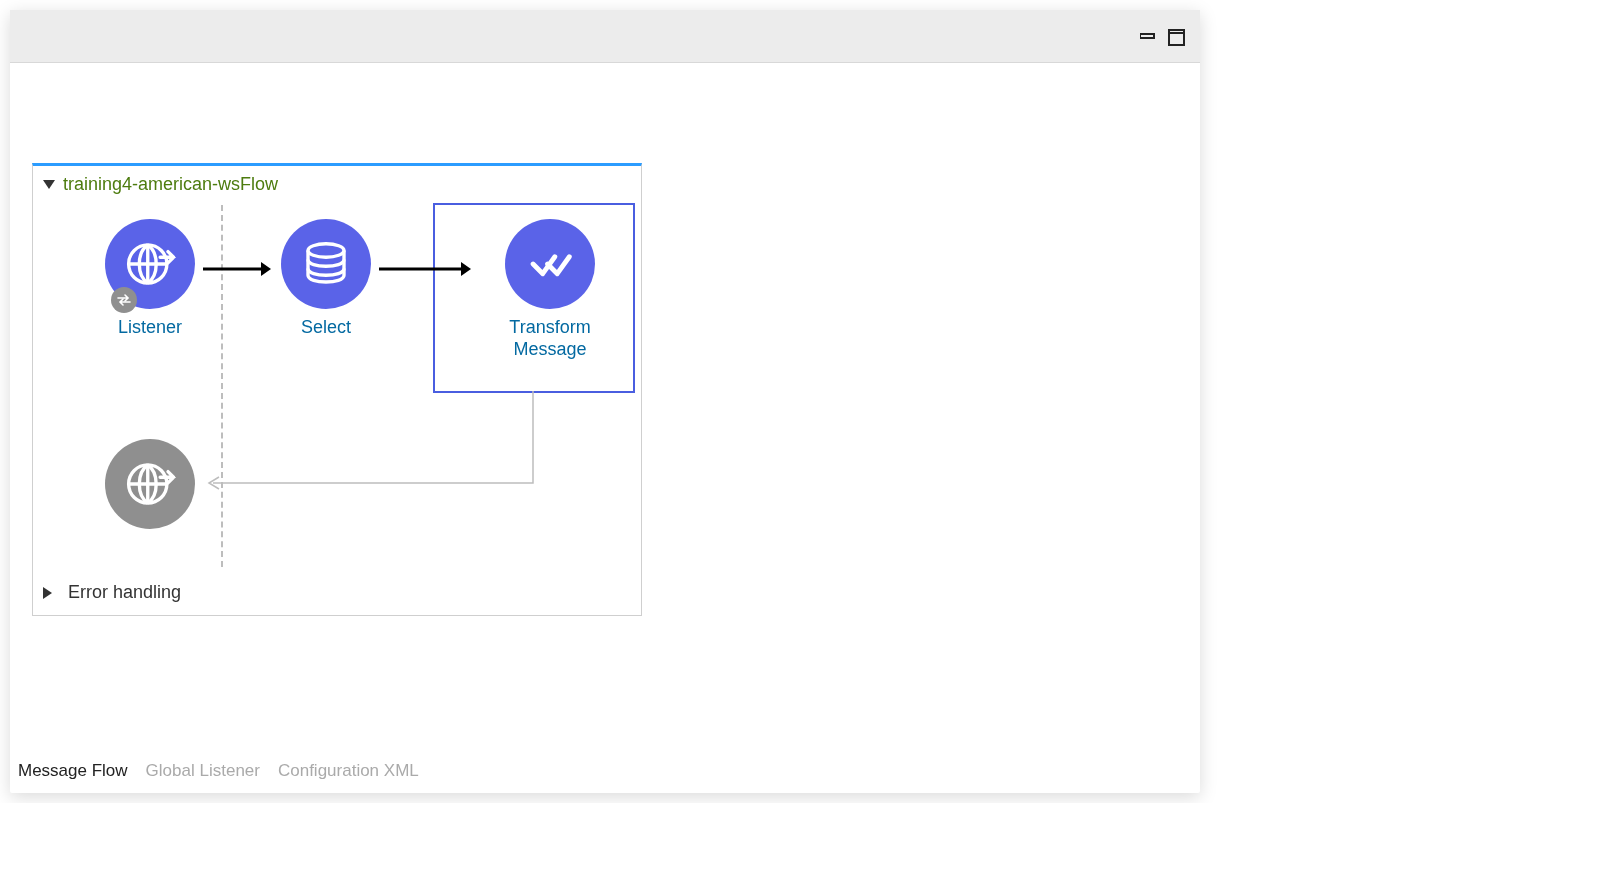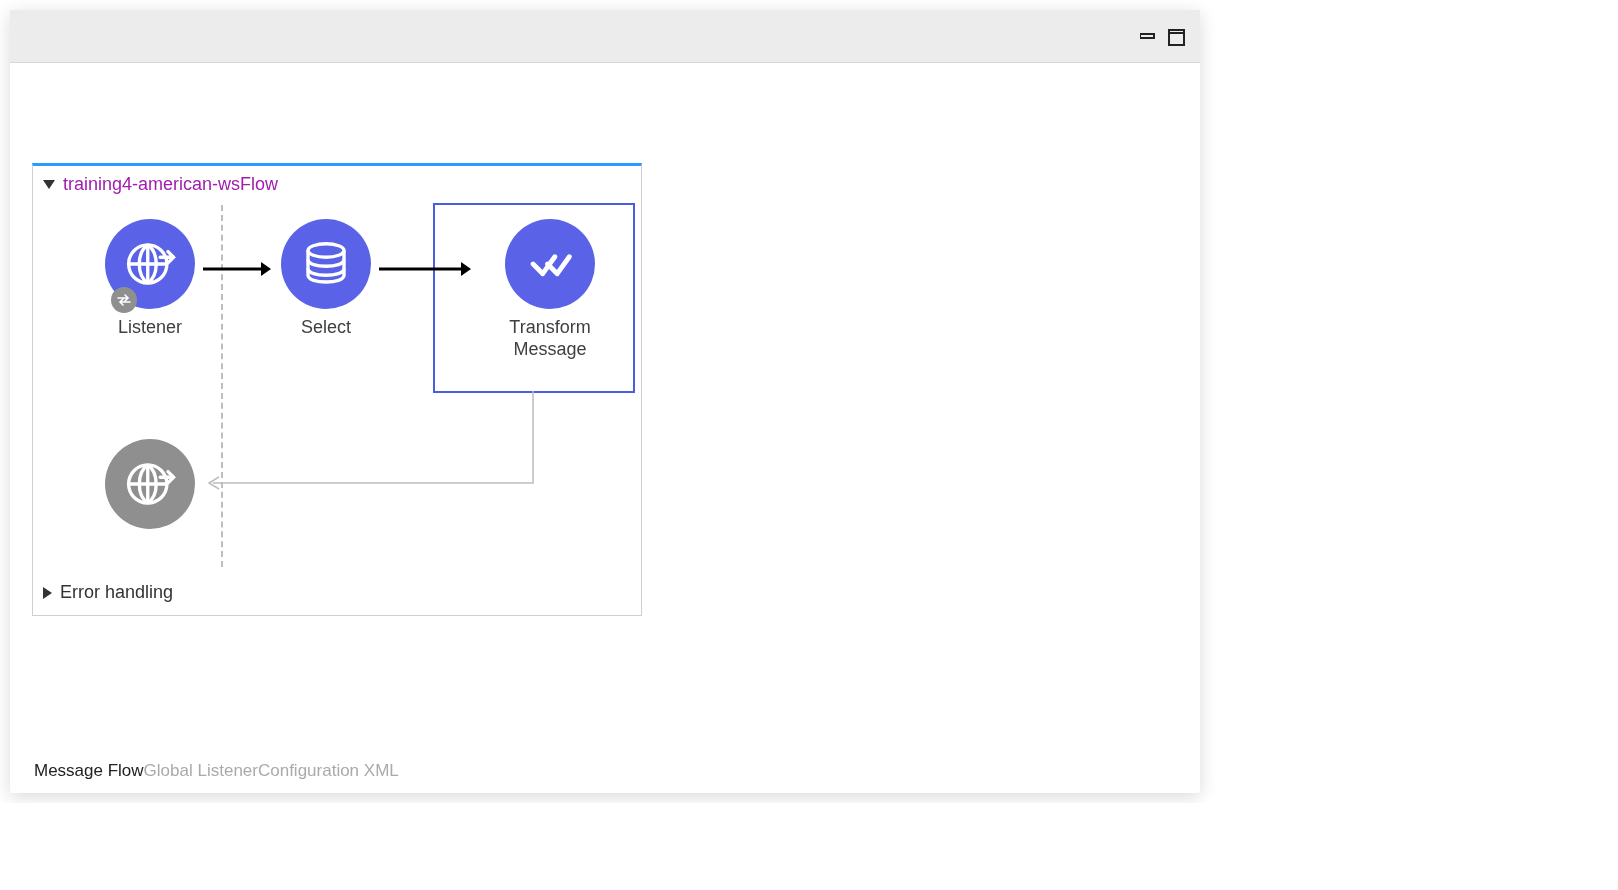--- a/index.html
+++ b/index.html
@@ -69,21 +69,21 @@
     width: 608px;
     border: 1px solid #cfcfcf;
     border-top: 3px solid #2b9cff;
   }
   .flow-header {
     display: flex;
     align-items: center;
     gap: 8px;
     padding: 8px 10px 6px 10px;
     font-size: 18px;
-    color: #a21caf;
+    color: #4d7c0f;
   }
   .tri {
     width: 0; height: 0;
     display: inline-block;
   }
   .tri.down {
     border-left: 6px solid transparent;
     border-right: 6px solid transparent;
     border-top: 9px solid #333;
   }
@@ -119,21 +119,21 @@
     display: flex;
     align-items: center;
     justify-content: center;
     position: relative;
   }
   .node.grey .circle { background: #8f8f8f; }
   .node .circle svg { display:block; }
   .node .label {
     margin-top: 8px;
     font-size: 18px;
-    color: #404040;
+    color: #0369a1;
     line-height: 1.2;
     width: 140px;
     margin-left: -25px;
   }
   .mini-badge {
     position: absolute;
     left: 6px;
     bottom: -4px;
     width: 26px; height: 26px;
     border-radius: 50%;
@@ -153,31 +153,32 @@
 
   .return-path {
     position: absolute;
     pointer-events: none;
   }
 
   
   .error-row {
     display: flex;
     align-items: center;
-    gap: 8px;
+    gap: 16px;
     padding: 10px 10px 12px 10px;
     font-size: 18px;
     color: #333;
     border-top: 1px solid transparent;
   }
 
   
   .bottom-tabs {
     display: flex;
-    padding: 18px 8px 12px 24px;
+    gap: 18px;
+    padding: 18px 8px 12px 8px;
     font-size: 17px;
   }
   .bottom-tabs .btab { color: #aaaaaa; cursor: pointer; }
   .bottom-tabs .btab.active { color: #222; }
 </style>
 </head>
 <body>
 
 <div class="window">
 

